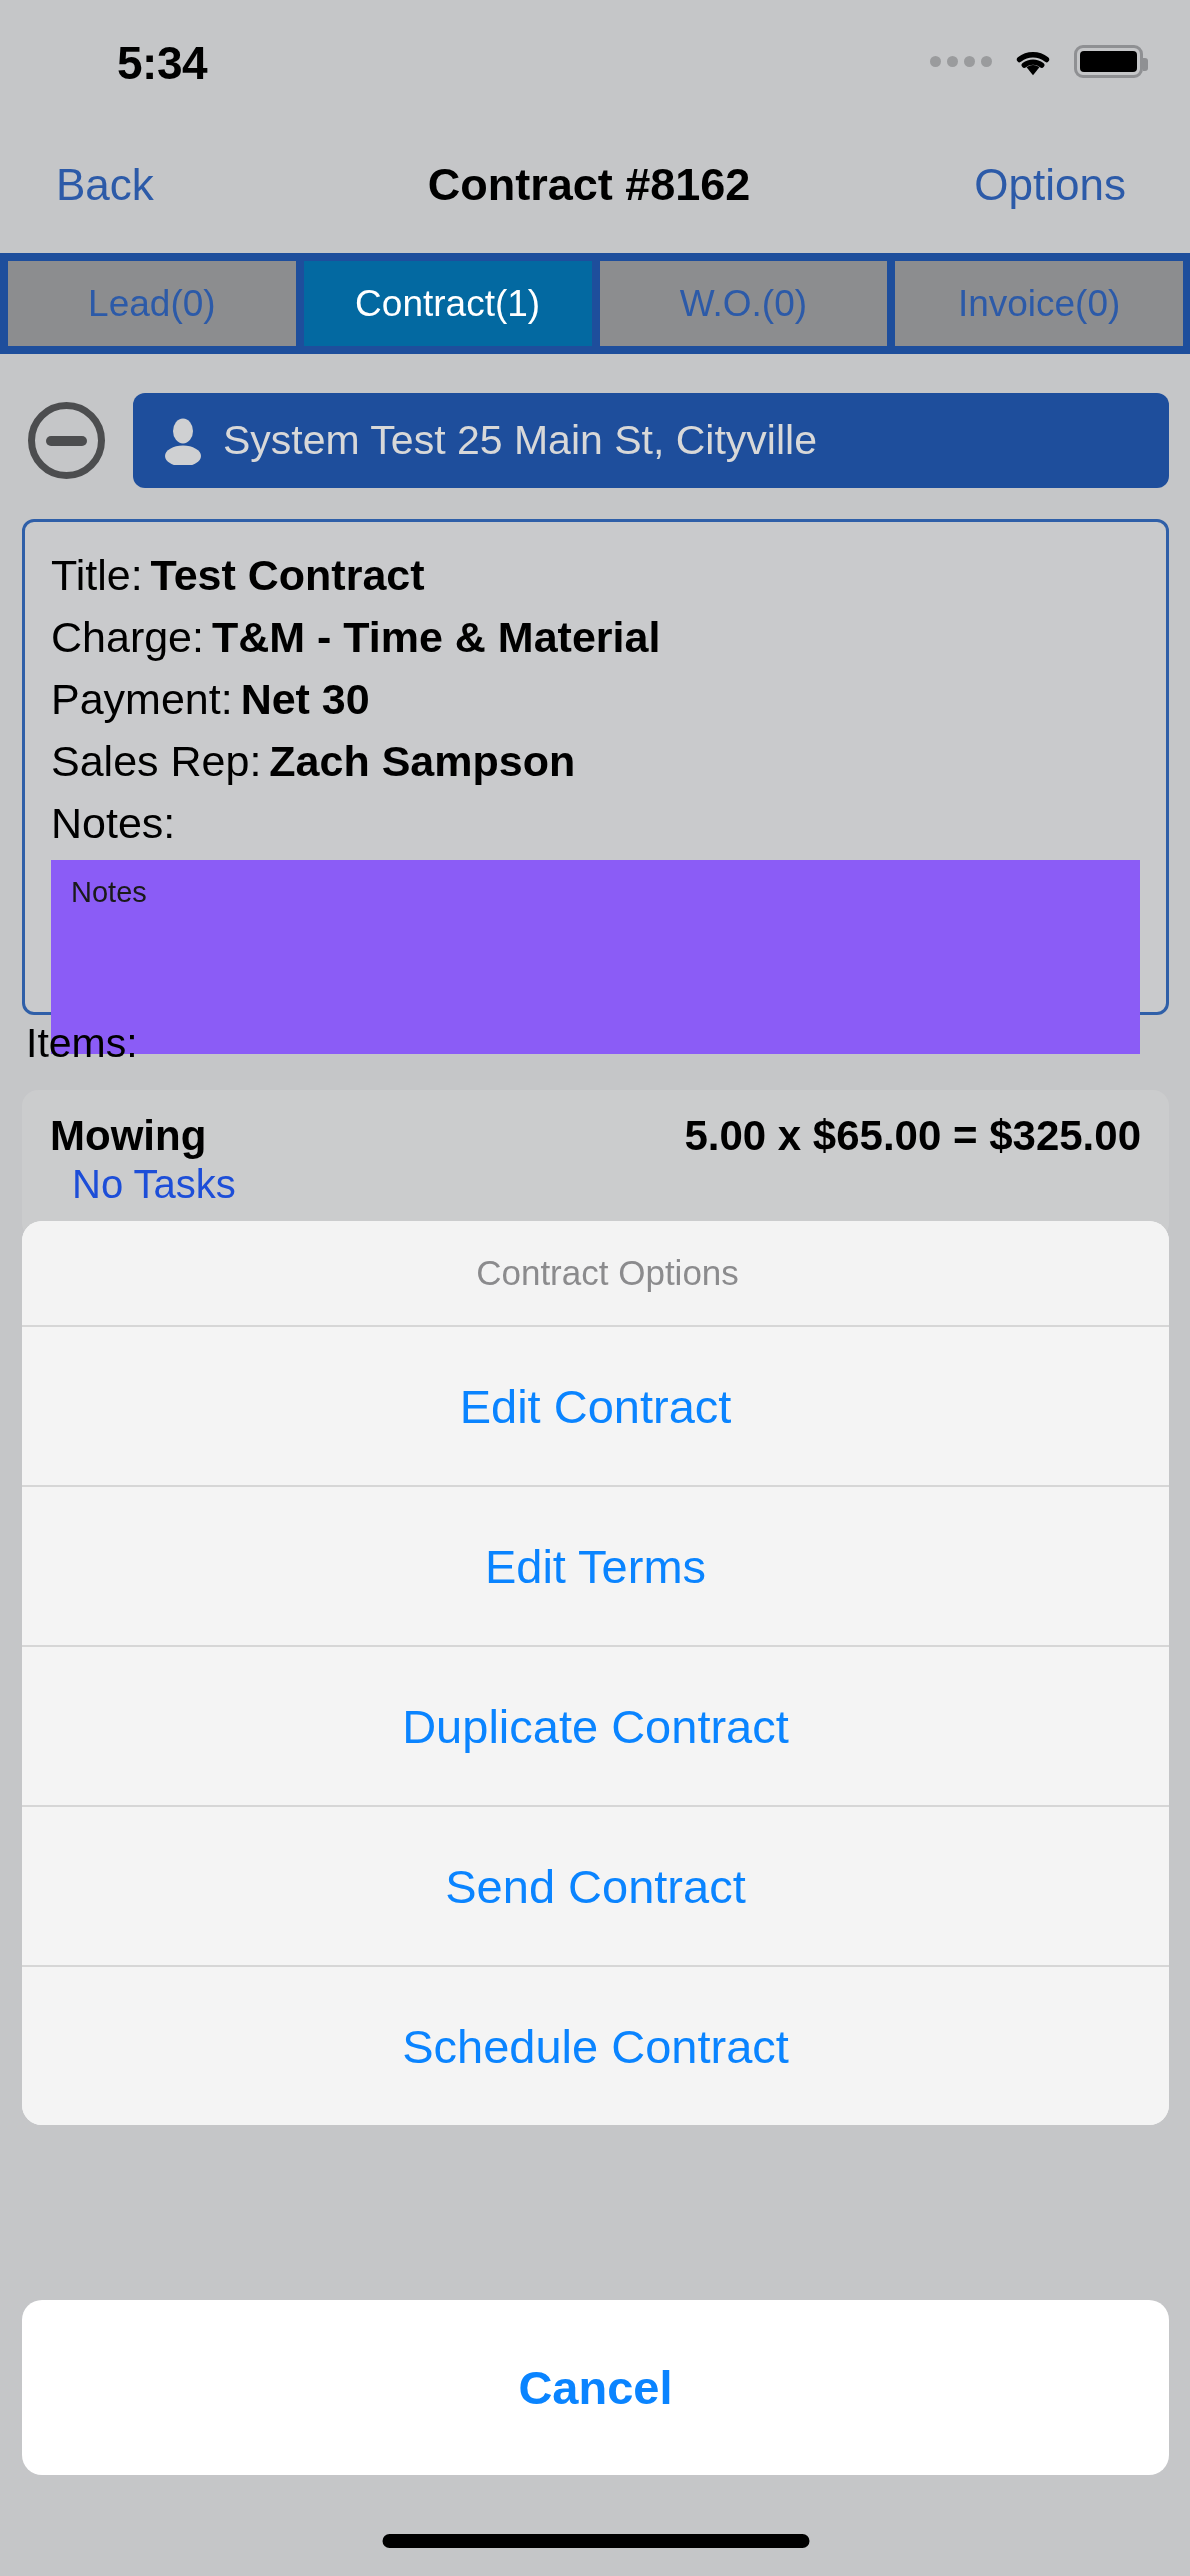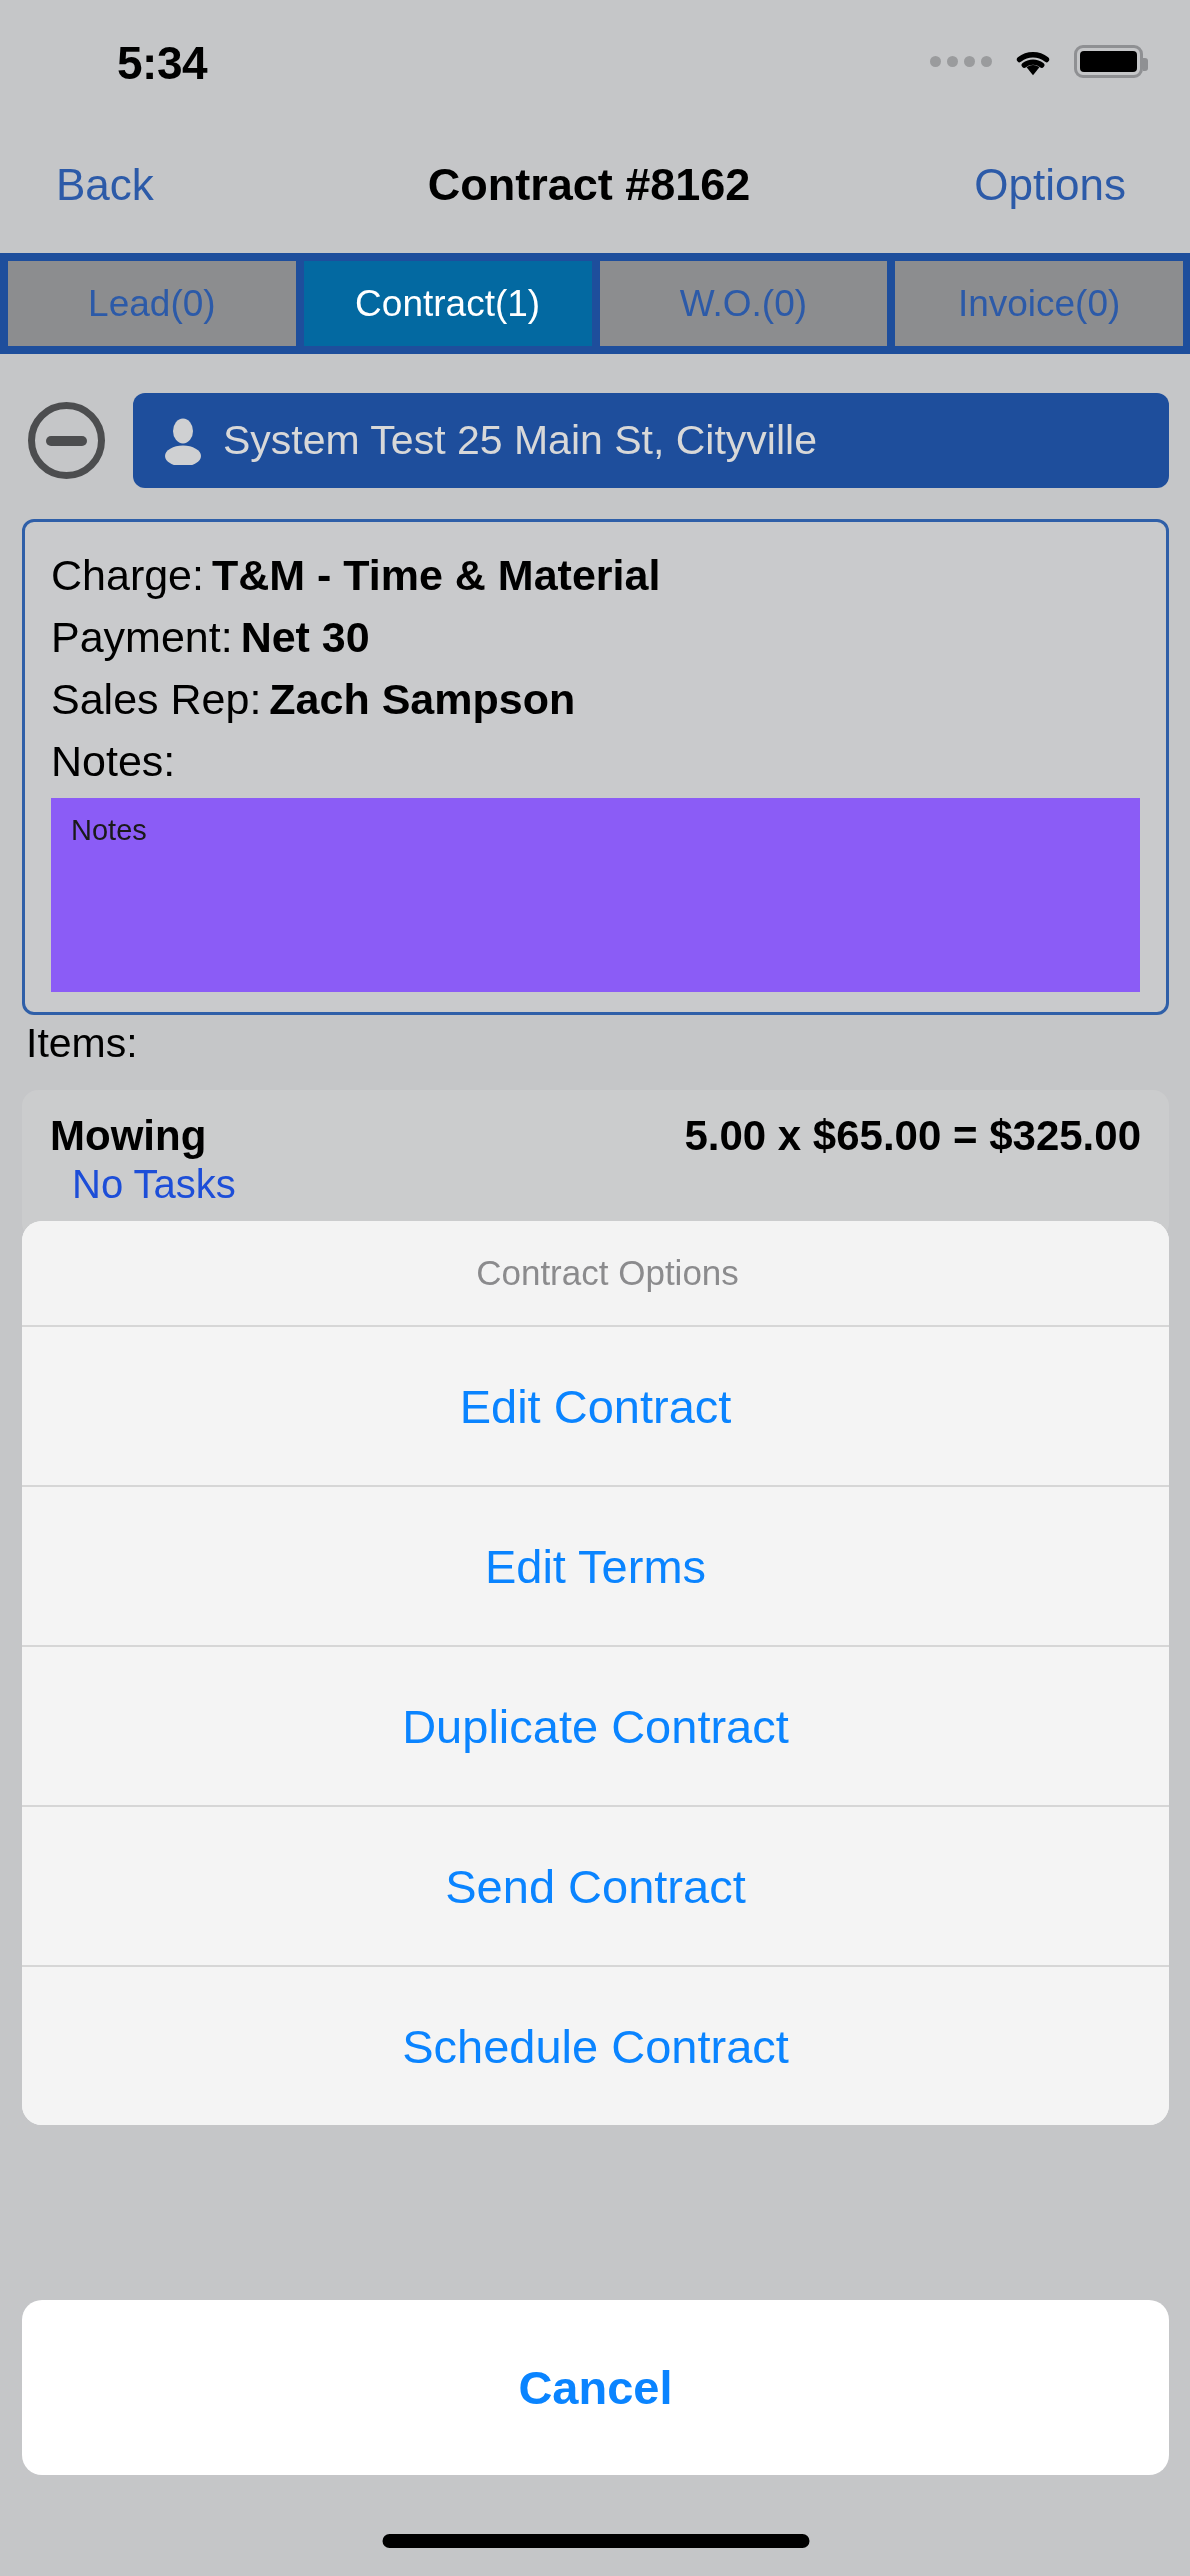--- a/index.html
+++ b/index.html
@@ -351,20 +351,23 @@
       <svg class="person-icon" viewBox="0 0 20 24">
         <ellipse cx="10" cy="7" rx="5" ry="6.2" fill="#cfd0d2"></ellipse>
         <ellipse cx="10" cy="19.5" rx="9" ry="5.2" fill="#cfd0d2"></ellipse>
       </svg>
       <span class="customer-name">System Test 25 Main St, Cityville</span>
     </div>
   </div>
 
   <div class="detail-card">
     <div class="detail-line">
+      <span class="lbl">Title:</span><span class="val">Test Contract</span>
+    </div>
+    <div class="detail-line">
       <span class="lbl">Charge:</span><span class="val">T&amp;M - Time &amp; Material</span>
     </div>
     <div class="detail-line">
       <span class="lbl">Payment:</span><span class="val">Net 30</span>
     </div>
     <div class="detail-line">
       <span class="lbl">Sales Rep:</span><span class="val">Zach Sampson</span>
     </div>
     <div class="notes-label">Notes:</div>
     <div class="notes-box">

